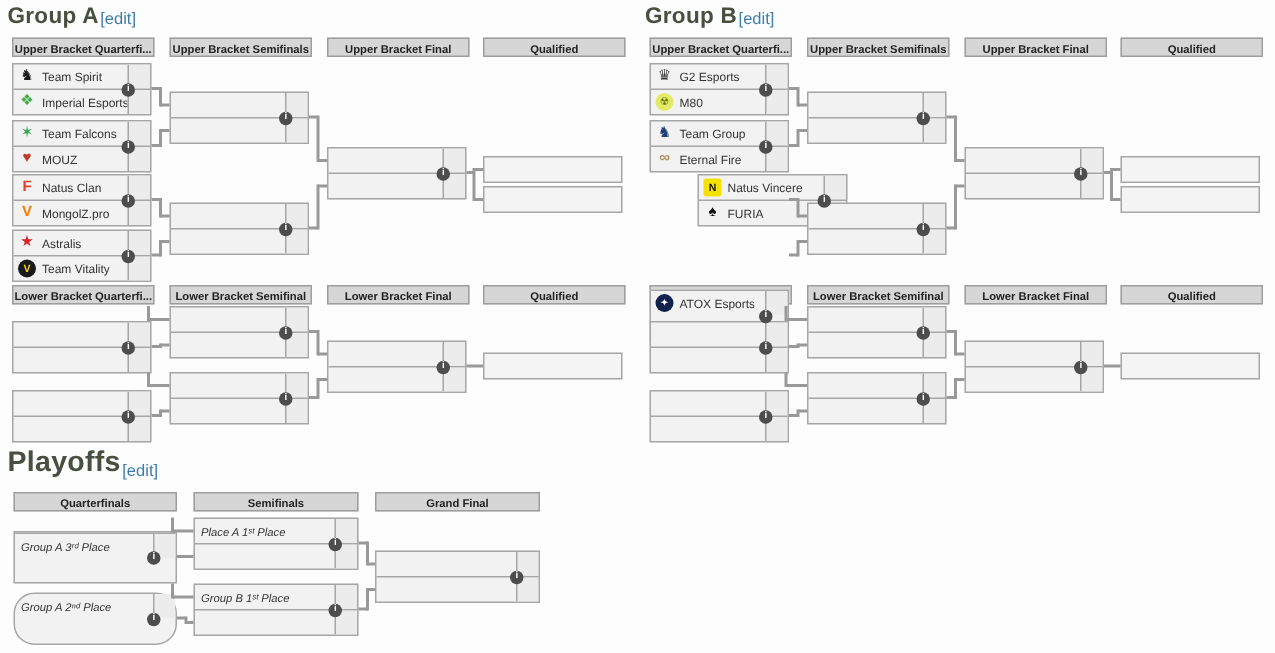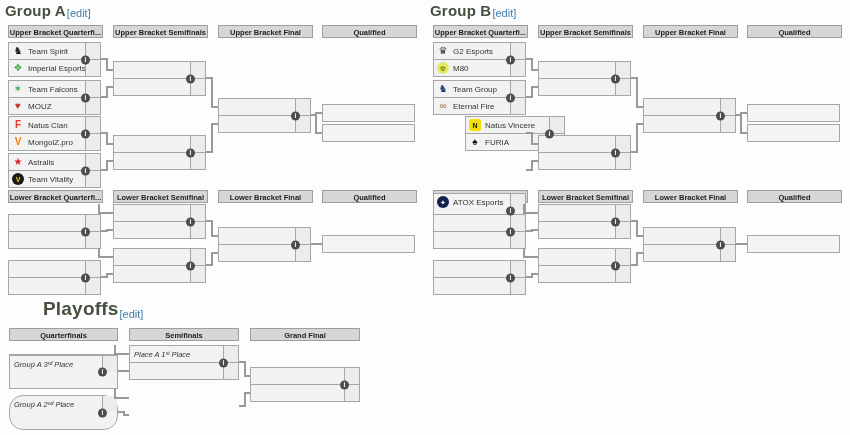--- a/index.html
+++ b/index.html
@@ -3,21 +3,21 @@
 <meta charset="utf-8">
 <style>
   html,body{margin:0;padding:0;background:#fdfdfd;}
   #stage{
     position:relative;width:850px;height:435px;overflow:hidden;
     background:#fdfdfd;
     font-family:"Liberation Sans","DejaVu Sans",sans-serif;
   }
   .sec-title{position:absolute;display:flex;align-items:flex-end;gap:1px;color:#47503f;}
   .sec-title .ttl{font-size:15px;font-weight:600;letter-spacing:.2px;}
-  .sec-title.big .ttl{font-size:19px;margin-left:38px;}
+  .sec-title.big .ttl{font-size:19px;}
   .edit{font-size:11px;color:#3d7cab;text-decoration:none;cursor:pointer;font-weight:400;}
   .hdr{
     position:absolute;height:13px;line-height:13px;box-sizing:border-box;
     background:#d6d6d6;border:1px solid #9e9e9e;color:#222;
     font-size:7.5px;font-weight:600;text-align:center;
     white-space:nowrap;overflow:hidden;
   }
   .match{
     position:absolute;height:35px;box-sizing:border-box;
     border:1px solid #a6a6a6;background:#f2f2f2;
@@ -453,20 +453,30 @@
         <span class="tseed">Place A 1ˢᵗ Place</span>
         <div class="tscore"></div>
       </div>
       <div class="trow b">
         <div class="tscore"></div>
       </div>
       <span class="icircle">i</span>
     </div>
     <div class="ln" style="left: 115px; top: 353px; width: 14px; height: 2px;"></div>
     <div class="ln" style="left: 114px; top: 345px; width: 2px; height: 10px;"></div>
+    <div class="match" style="left: 129px; top: 389px; width: 110px;">
+      <div class="trow">
+        <span class="tseed">Group B 1ˢᵗ Place</span>
+        <div class="tscore"></div>
+      </div>
+      <div class="trow b">
+        <div class="tscore"></div>
+      </div>
+      <span class="icircle">i</span>
+    </div>
     <div class="ln" style="left: 115px; top: 397px; width: 14px; height: 2px;"></div>
     <div class="ln" style="left: 114px; top: 389px; width: 2px; height: 10px;"></div>
     <div class="match" style="left: 250px; top: 367px; width: 110px;">
       <div class="trow">
         <div class="tscore"></div>
       </div>
       <div class="trow b">
         <div class="tscore"></div>
       </div>
       <span class="icircle">i</span>

